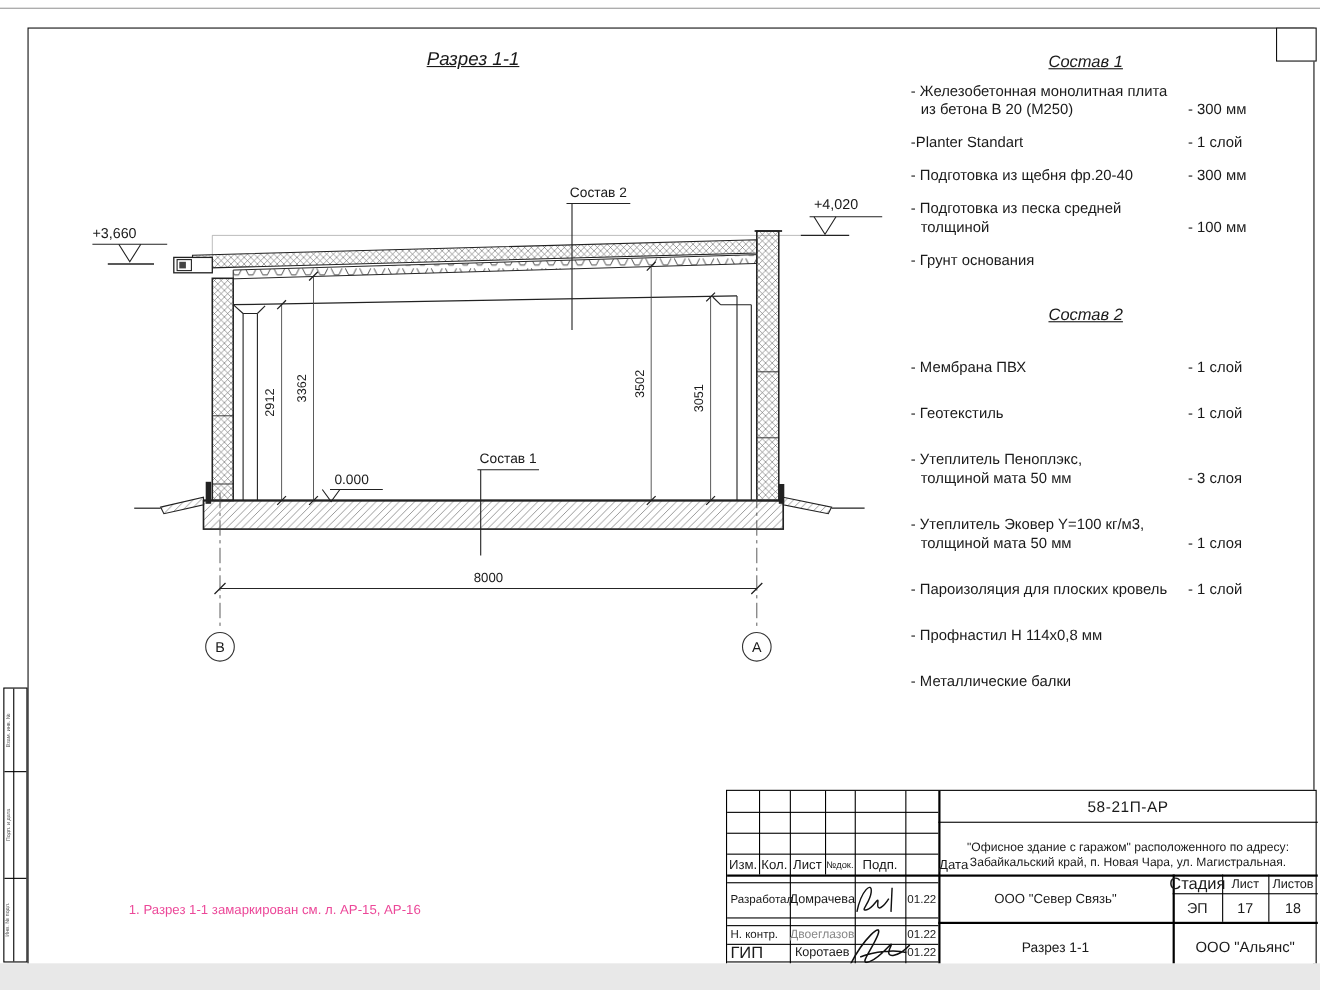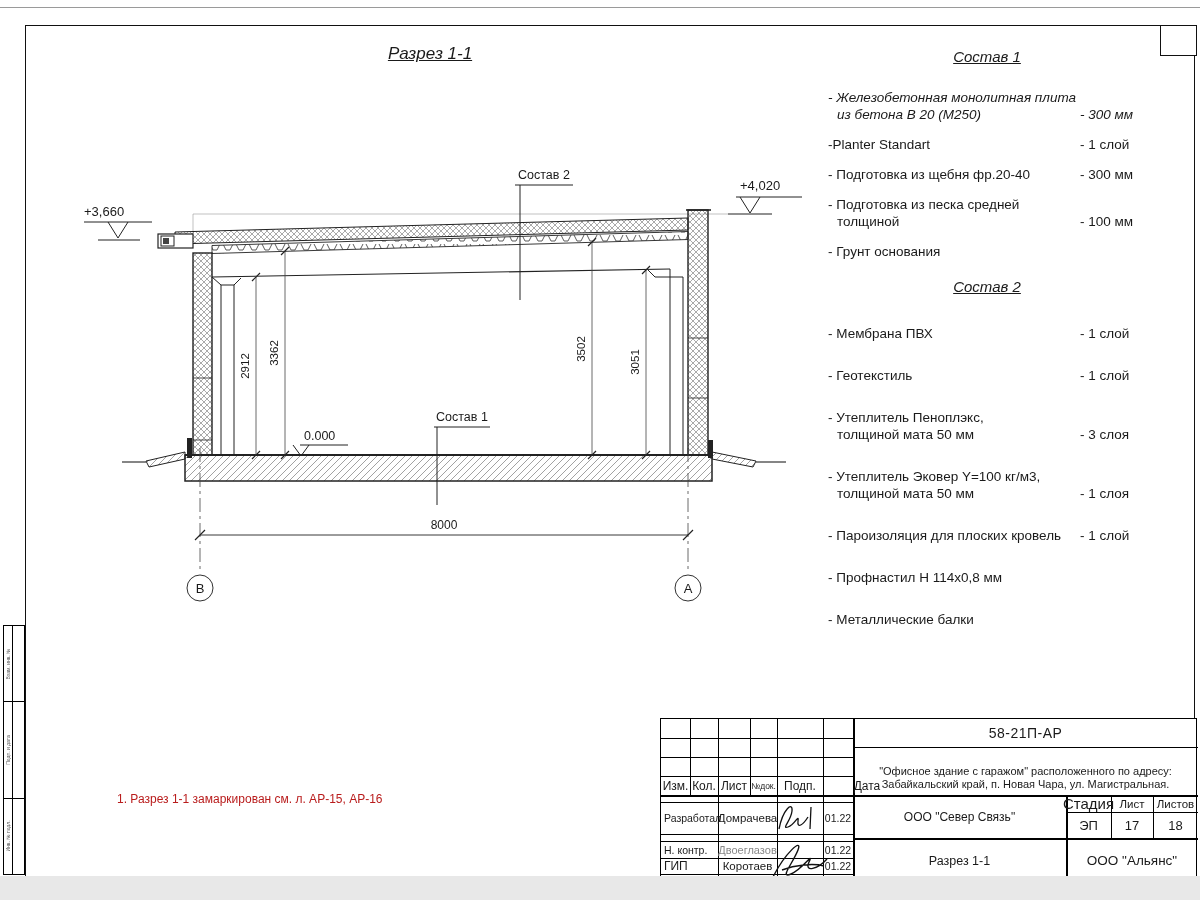--- a/index.html
+++ b/index.html
@@ -12,26 +12,26 @@
   #frame{position:absolute;left:25px;top:25px;width:1170px;height:857px;border:1.6px solid #111;box-sizing:border-box;}
   #corner-box{position:absolute;left:1160px;top:25px;width:37px;height:31px;border:1.4px solid #111;box-sizing:border-box;background:#fff;}
   
   #dwg-title{position:absolute;left:350px;top:44px;width:160px;text-align:center;
      font-size:17px;font-style:italic;text-decoration:underline;}
   
   .mat-block{position:absolute;left:828px;width:318px;font-size:13.5px;line-height:17px;}
   .mat-title{font-style:italic;font-size:15px;text-align:center;margin-bottom:2px;}
   .mat-title span{text-decoration:underline;}
   .mat-row{display:flex;justify-content:space-between;align-items:flex-end;}
-  .s1 .mat-row{margin-top:13px;} .s1 .mat-row:first-of-type{margin-top:24px;font-style:italic;}
+  .s1 .mat-row{margin-top:13px;} .s1 .mat-row:first-of-type{margin-top:9px;}
   .s2 .mat-row{margin-top:25px;}  .s2 .mat-row:first-of-type{margin-top:30px;}
   .mat-name div.cont{padding-left:9px;}
   .mat-val{width:66px;flex:none;}
   
-  #note{position:absolute;left:117px;top:792px;font-size:12px;color:#b91c1c;}
+  #note{position:absolute;left:117px;top:820px;font-size:12px;color:#ec4899;}
   
   #stamp{position:absolute;left:660px;top:718px;width:537px;height:164px;border:1.8px solid #000;box-sizing:border-box;background:#fff;}
   #stamp .vl{position:absolute;top:0;width:1.2px;background:#000;}
   #stamp .hl{position:absolute;left:0;height:1.2px;background:#000;}
   #stamp .cell{position:absolute;display:flex;align-items:center;justify-content:center;text-align:center;box-sizing:border-box;}
   #stamp .left{justify-content:flex-start;text-align:left;padding-left:3px;}
   .gray{color:#888;}
   
   #strip{position:absolute;left:3px;top:625px;width:22px;height:250px;border:1.2px solid #000;box-sizing:border-box;}
   #strip .hl{position:absolute;left:0;width:100%;height:1.1px;background:#000;}
@@ -270,21 +270,21 @@
     <div class="cell" style="left:162px;top:57px;width:30px;height:19px;font-size:12px;margin-left:29px;">Дата</div>
 
     <div class="cell left" style="left:0;top:83px;width:57px;height:32px;font-size:10.5px;">Разработал</div>
     <div class="cell" style="left:57px;top:83px;width:59px;height:32px;font-size:11.5px;">Домрачева</div>
     <div class="cell" style="left:162px;top:83px;width:30px;height:32px;font-size:10.5px;">01.22</div>
 
     <div class="cell left" style="left:0;top:122px;width:57px;height:17px;font-size:10.5px;">Н. контр.</div>
     <div class="cell gray" style="left:57px;top:122px;width:59px;height:17px;font-size:11px;">Двоеглазов</div>
     <div class="cell" style="left:162px;top:122px;width:30px;height:17px;font-size:10.5px;">01.22</div>
 
-    <div class="cell left" style="left:0;top:139px;width:57px;height:16px;font-size:12px;">ГИП</div>
+    <div class="cell left" style="left:0;top:139px;width:57px;height:16px;font-size:15px;">ГИП</div>
     <div class="cell" style="left:57px;top:139px;width:59px;height:16px;font-size:11.5px;">Коротаев</div>
     <div class="cell" style="left:162px;top:139px;width:30px;height:16px;font-size:10.5px;">01.22</div>
 
     <svg class="abs" style="left:114px;top:80px;" width="46" height="36" viewBox="0 0 46 36">
       <path d="M4,30 C8,10 18,2 17,12 C16,22 6,30 13,28 C20,26 24,14 23,22 C22,30 28,26 33,18 M36,8 L35,30" fill="none" stroke="#111" stroke-width="1.3"></path>
     </svg>
     <svg class="abs" style="left:108px;top:114px;" width="62" height="52" viewBox="0 0 62 52">
       <path d="M4,44 C16,20 34,4 29,17 C24,30 10,46 22,41 C34,36 45,18 40,29 C35,40 49,36 58,26 M13,37 C26,32 44,30 55,33" fill="none" stroke="#111" stroke-width="1.4"></path>
     </svg>
 

